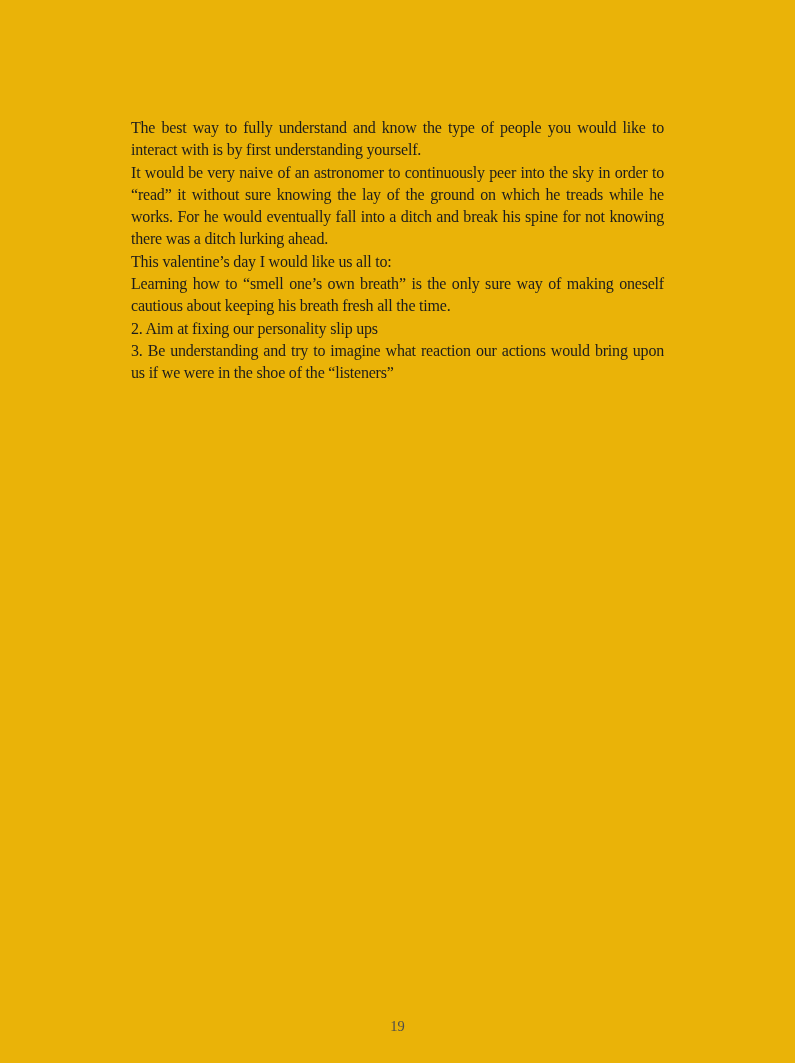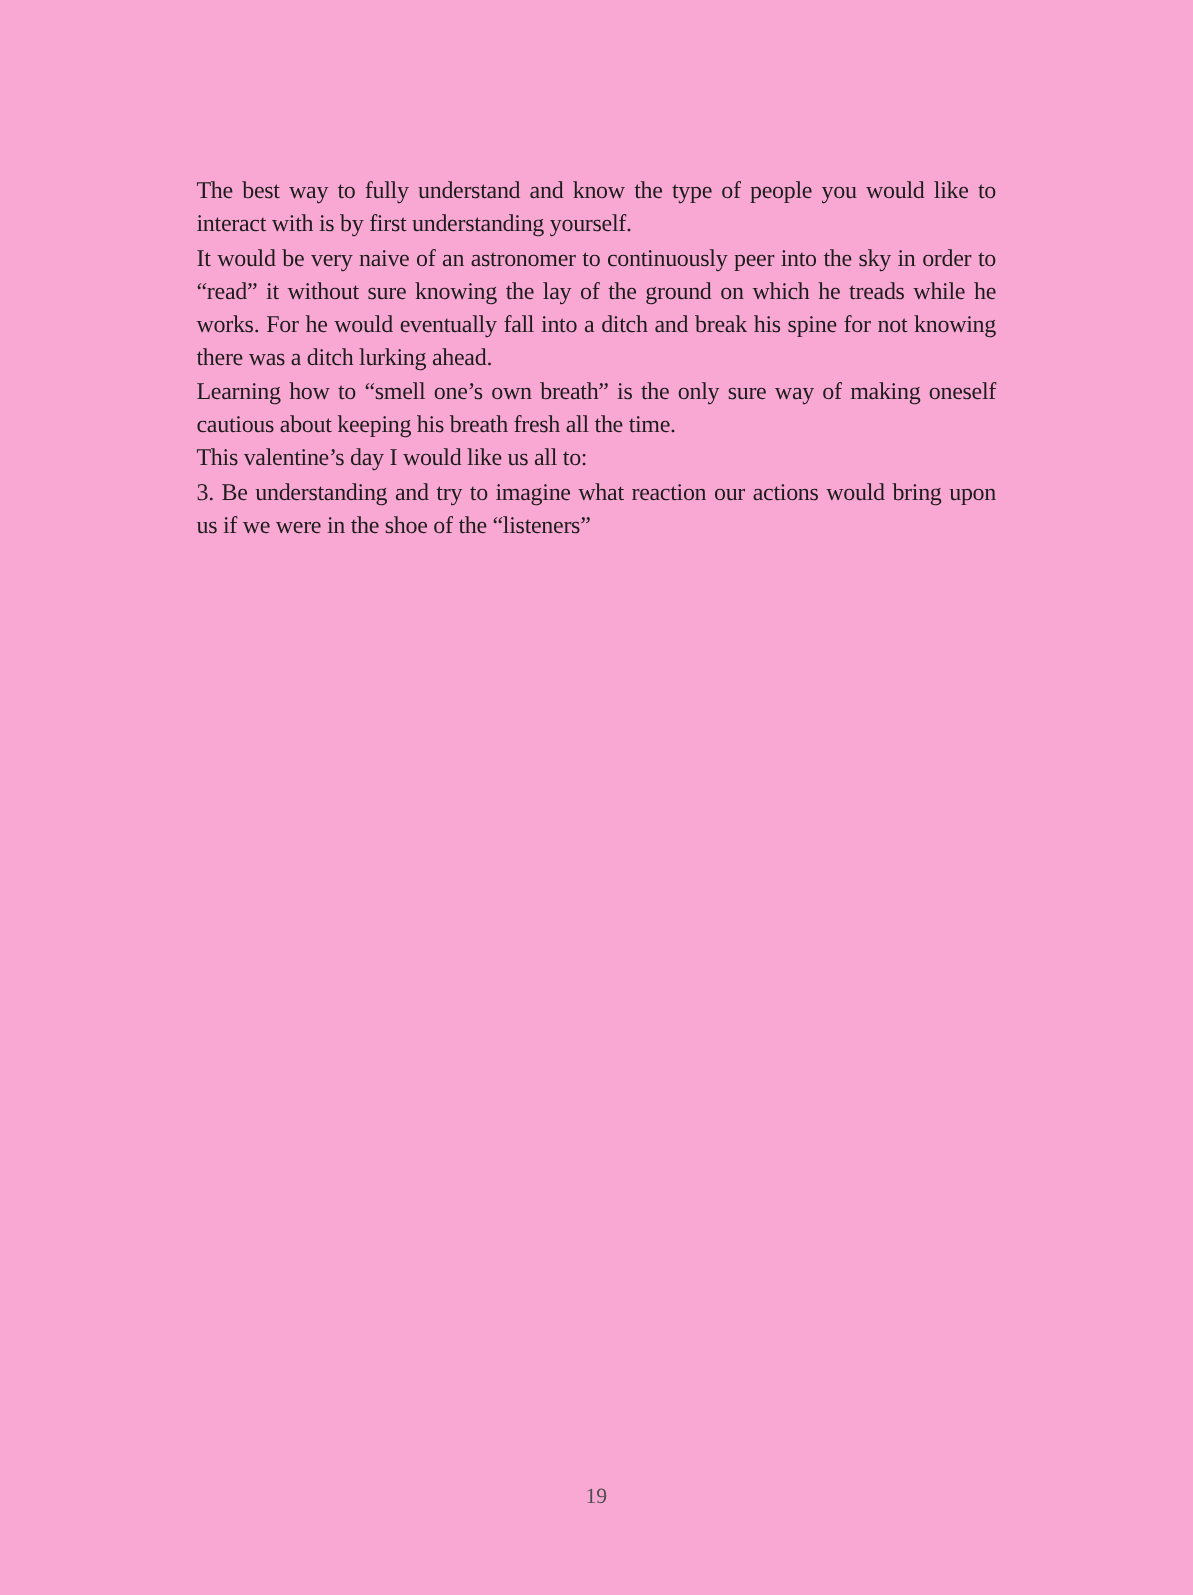--- a/index.html
+++ b/index.html
@@ -13,52 +13,53 @@
     position: relative;
     font-family: "Liberation Serif", serif;
     overflow: hidden;
   }
   .page {
     position: absolute;
     left: 0;
     top: 0;
     width: 795px;
     height: 1063px;
-    background: #f9a8d4;
+    background: #eab308;
   }
   .text-block {
     position: absolute;
     left: 131px;
     top: 117px;
     width: 533px;
     font-size: 16px;
     line-height: 22.3px;
     letter-spacing: -0.2px;
     color: #1c1c1c;
   }
   .text-block p {
     margin: 0;
     padding: 0;
     text-align: justify;
   }
   .page-number {
     position: absolute;
     left: 0;
-    top: 990px;
+    top: 1018px;
     width: 795px;
     text-align: center;
     font-size: 14.5px;
     color: #4d4d4d;
   }
 </style>
 </head>
 <body>
 
 <div class="page">
   <div class="text-block">
     <p>The best way to fully understand and know the type of people you would like to interact with is by first understanding yourself.</p>
     <p>It would be very naive of an astronomer to continuously peer into the sky in order to “read”  it without sure knowing the lay of the ground on which he treads while he works. For he would eventually fall into a ditch and break his spine for not knowing there was a ditch lurking ahead.</p>
+    <p>This valentine’s day I would like us all to:</p>
     <p>Learning how to “smell one’s own breath”  is the only sure way of making oneself cautious about keeping his breath fresh all the time.</p>
-    <p>This valentine’s day I would like us all to:</p>
+    <p>2. Aim at fixing our personality slip ups</p>
     <p>3. Be understanding and try to imagine what reaction our actions would bring upon us if we were in the shoe of the “listeners”</p>
   </div>
   <div class="page-number">19</div>
 </div>
 
 </body></html>

